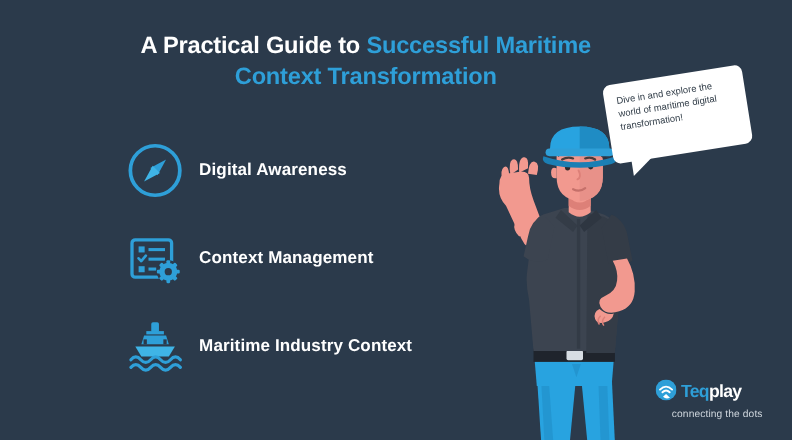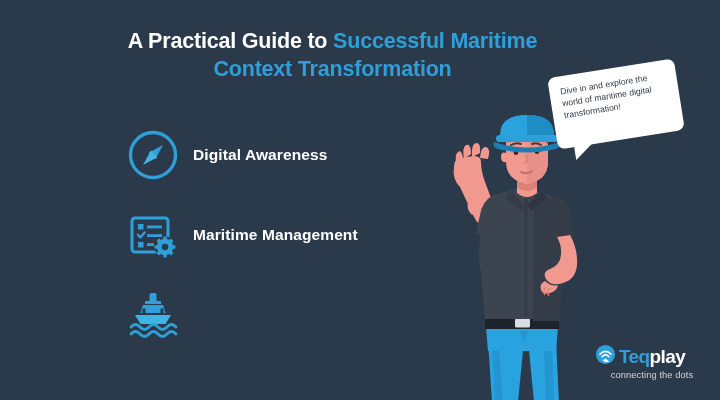--- a/index.html
+++ b/index.html
@@ -30,21 +30,21 @@
     font-size: 21.5px;
     font-weight: bold;
     letter-spacing: -0.2px;
     color: #ffffff;
   }
   .accent { color: #2e9fd8; }
 
   
   #feature-list {
     position: absolute;
-    left: 124px;
+    left: 112px;
     top: 124px;
     width: 360px;
   }
   .feature-row {
     display: flex;
     align-items: center;
     height: 62px;
     margin-bottom: 18px;
   }
   .feature-icon {
@@ -115,21 +115,21 @@
     left: 596px;
     top: 345px;
     width: 112px;
   }
   .logo-top {
     display: flex;
     align-items: center;
   }
   .logo-wordmark {
     margin-left: 4px;
-    font-size: 19px;
+    font-size: 16px;
     font-weight: bold;
     letter-spacing: -0.6px;
     line-height: 1;
   }
   .logo-teq { color: #2e9fd8; }
   .logo-play { color: #ffffff; }
   .logo-tagline {
     margin-top: 2px;
     text-align: center;
     font-size: 9.3px;
@@ -182,36 +182,37 @@
             <rect x="27.6" y="36.3" width="4.2" height="3.4" rx="1"></rect>
             <rect x="44.2" y="36.3" width="4.2" height="3.4" rx="1"></rect>
             <rect x="30.2" y="30.2" width="3.8" height="3.8" rx="1" transform="rotate(-45 32.1 32.1)"></rect>
             <rect x="42" y="42" width="3.8" height="3.8" rx="1" transform="rotate(-45 43.9 43.9)"></rect>
             <rect x="42" y="30.2" width="3.8" height="3.8" rx="1" transform="rotate(45 43.9 32.1)"></rect>
             <rect x="30.2" y="42" width="3.8" height="3.8" rx="1" transform="rotate(45 32.1 43.9)"></rect>
           </g>
           <circle cx="38" cy="38" r="3.3" fill="#2b3a4b"></circle>
         </svg>
       </span>
-      <span class="feature-label">Maritime Management</span>
+      <span class="feature-label">Context Management</span>
     </div>
 
     <div class="feature-row">
       <span class="feature-icon">
         <svg width="54" height="52" viewBox="0 0 54 52">
           <rect x="23.5" y="4" width="7" height="9" rx="1.6" fill="#2e9fd8"></rect>
           <rect x="19" y="12" width="16" height="3" fill="#2e9fd8"></rect>
           <path d="M17 16 h20 l2.5 8 h-25 z" fill="#2e9fd8"></path>
           <rect x="16.5" y="19.5" width="3" height="4.5" fill="#2b3a4b"></rect>
           <rect x="34.5" y="19.5" width="3" height="4.5" fill="#2b3a4b"></rect>
           <path d="M9 26 h36 l-5.5 9 h-25 z" fill="#3fb4e6"></path>
           <path d="M5 38 q4.5 -5 9 0 q4.5 5 9 0 q4.5 -5 9 0 q4.5 5 9 0 q4.5 -5 9 0" fill="none" stroke="#2e9fd8" stroke-width="2.9" stroke-linecap="round"></path>
           <path d="M5 45 q4.5 -5 9 0 q4.5 5 9 0 q4.5 -5 9 0 q4.5 5 9 0 q4.5 -5 9 0" fill="none" stroke="#2e9fd8" stroke-width="2.9" stroke-linecap="round"></path>
         </svg>
       </span>
+      <span class="feature-label">Maritime Industry Context</span>
     </div>
 
   </div>
 
   <div id="character">
     <svg width="190" height="305" viewBox="0 0 190 305">
 
       <path d="M40 120 q-6 -6 -4 -12 q2 -7 9 -5 l6 10 z" fill="#f2998f"></path>
 
       <g fill="#f2998f">

